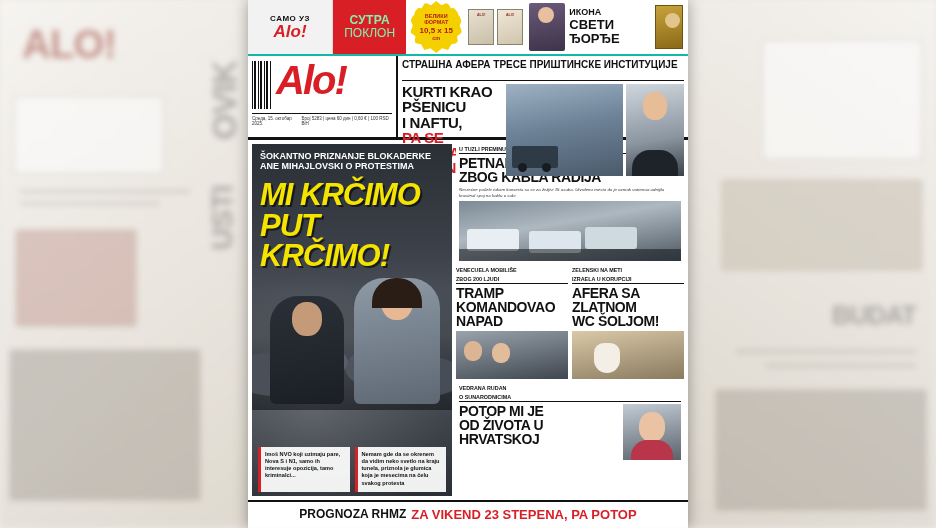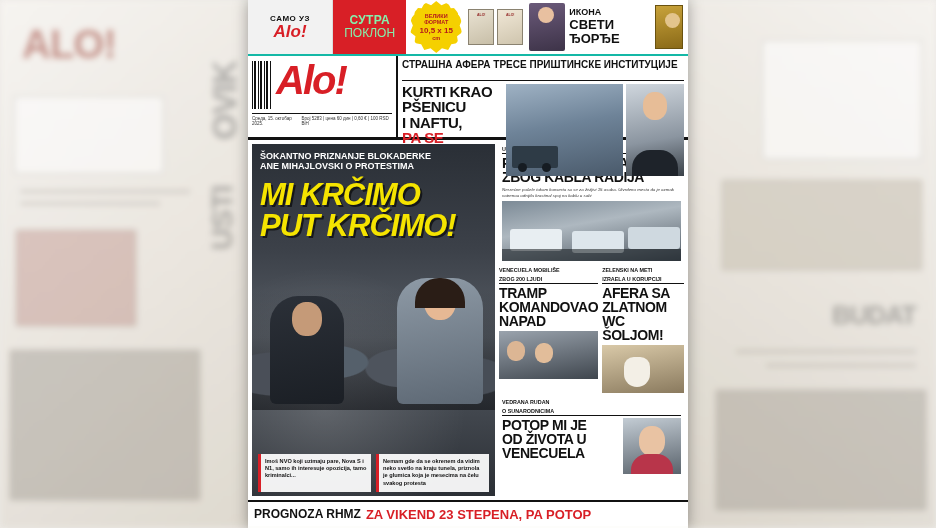--- a/index.html
+++ b/index.html
@@ -244,21 +244,21 @@
 
   
   .body {
     display: flex;
     height: 360px;
     padding: 4px;
     gap: 4px;
     background: #fff;
   }
   .col-main {
-    width: 243px;
+    width: 200px;
     position: relative;
     background: #14161a;
     overflow: hidden;
     display: flex; flex-direction: column;
   }
   .main-photo {
     position: absolute; inset: 0;
     background:
       radial-gradient(circle at 30% 75%, rgba(255,255,255,0.16) 0%, rgba(0,0,0,0) 45%),
       linear-gradient(180deg, #2a2f36 0%, #3c4149 30%, #565c64 55%, #2b2f35 100%);
@@ -397,21 +397,21 @@
   }
   .s-photo-port::after {
     content: ""; position: absolute; left: 8px; bottom: 0;
     width: 42px; height: 20px; border-radius: 16px 16px 0 0; background: #b8354a;
   }
 
   
   .bottom {
     border-top: 2px solid #111;
     height: 26px;
-    display: flex; align-items: center; 
+    display: flex; align-items: center; justify-content: center;
     gap: 5px;
     background: #fff;
     padding: 0 6px;
   }
   .bottom .b1 { font-size: 12px; font-weight: 800; color: #111; }
   .bottom .b2 { font-size: 13px; font-weight: 900; color: #d81f26; }
 </style>
 </head>
 <body>
 
@@ -555,21 +555,21 @@
           </div>
         </div>
 
         <div class="s-block">
           <div class="s-kicker" style="border:0">VEDRANA RUDAN</div>
           <div class="s-kicker">O SUNARODNICIMA</div>
           <div class="s-row-bottom">
             <div style="flex:1">
               <div class="s-head">POTOP MI JE</div>
               <div class="s-head">OD ŽIVOTA U</div>
-              <div class="s-head">VENECUELA</div>
+              <div class="s-head">HRVATSKOJ</div>
             </div>
             <div class="s-photo-port"></div>
           </div>
         </div>
 
       </div>
     </div>
 
     <div class="bottom">
       <span class="b1">PROGNOZA RHMZ</span>

